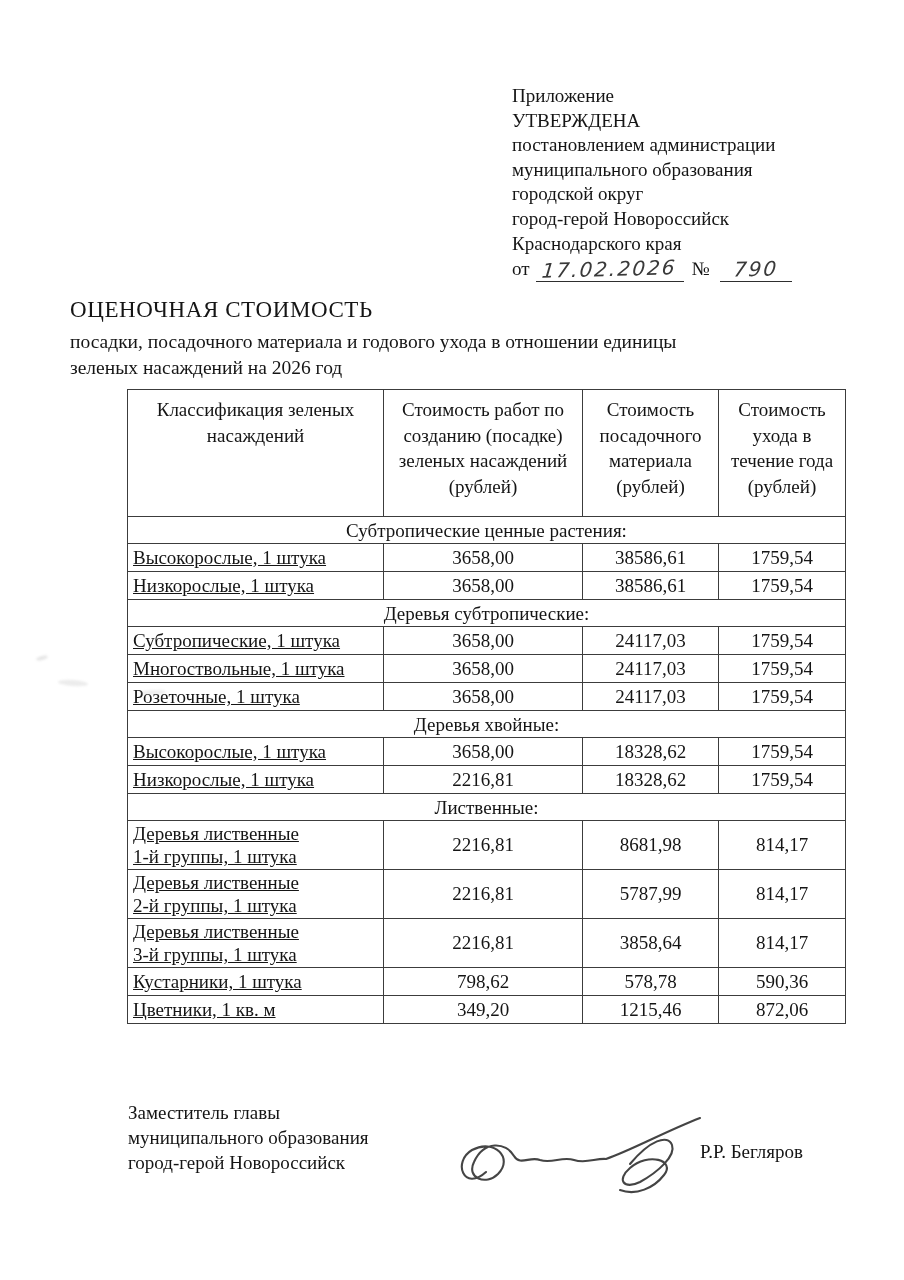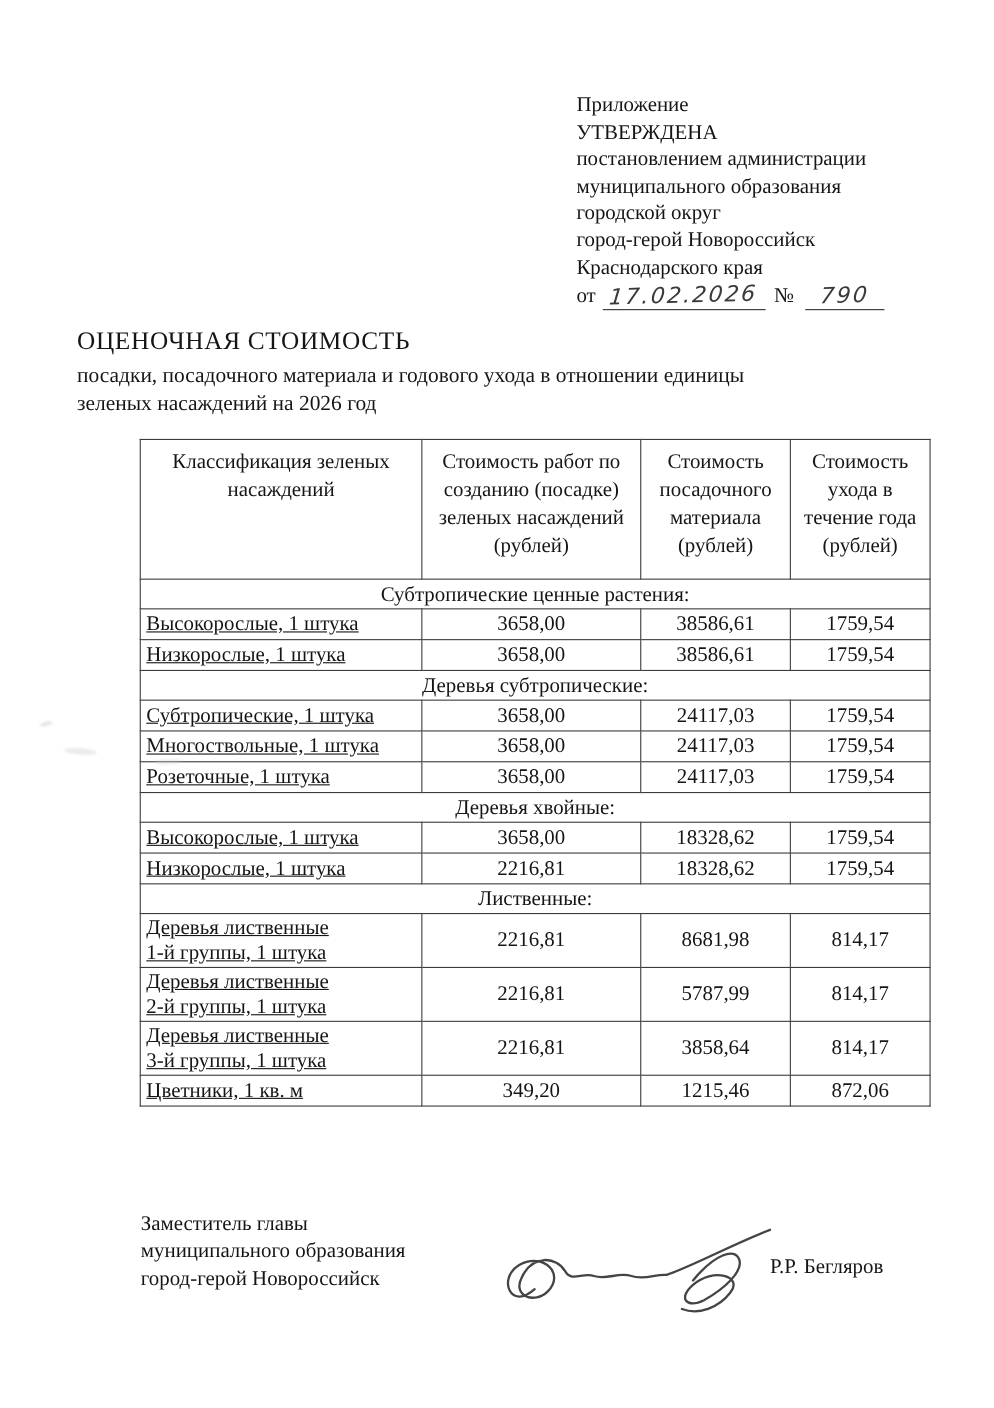--- a/index.html
+++ b/index.html
@@ -2,42 +2,42 @@
 <html><head>
 <meta charset="utf-8">
 <style>
   html, body { margin:0; padding:0; background:#ffffff; }
   .page {
     position:relative; width:904px; height:1280px; background:#ffffff;
     font-family:"Liberation Serif", serif; color:#151515; overflow:hidden;
   }
   
   .approval {
-    position:absolute; left:524px; top:84px; width:330px;
+    position:absolute; left:512px; top:84px; width:330px;
     font-size:19px; line-height:24.6px; text-align:left;
   }
   .approval-dateline { margin-top:1px; white-space:nowrap; }
   .blank {
     display:inline-block; border-bottom:1.8px solid #2e2e2e;
     text-align:center; vertical-align:bottom; line-height:22px;
   }
   .blank.date { width:148px; margin-left:6px; margin-right:8px; }
   .blank.num  { width:72px;  margin-left:10px; }
   .handwrite {
     display:inline-block; font-family:"DejaVu Sans", sans-serif;
     font-size:20px; font-style:italic; letter-spacing:2px; color:#3a3a3a;
     transform: skewX(-7deg) rotate(-1.5deg);
   }
   
   .title-block { position:absolute; left:70px; top:297px; width:834px; }
   .doc-title { font-size:23px; letter-spacing:0.6px; }
   .doc-subtitle { margin-top:6px; font-size:19.5px; line-height:26px; }
   
   .doc-table {
-    position:absolute; left:127px; top:399px; width:718px;
+    position:absolute; left:127px; top:389px; width:718px;
     border-collapse:collapse; font-size:19px; table-layout:fixed;
   }
   .doc-table th, .doc-table td { border:1.6px solid #3c3c3c; padding:1px 5px; }
   .doc-table th {
     font-weight:normal; text-align:center; vertical-align:top;
     padding-top:7px; line-height:25.5px; height:118px;
   }
   .section-cell { text-align:center; height:24px; line-height:23px; }
   .label-cell { text-align:left; padding-left:8px; line-height:23px; height:25px;text-decoration:underline; }
   .value-cell { text-align:center;margin-top:24px; }
@@ -162,20 +162,26 @@
           <td class="value-cell">5787,99</td>
           <td class="value-cell">814,17</td>
         </tr>
         <tr>
           <td class="label-cell">Деревья лиственные<br>3-й группы, 1 штука</td>
           <td class="value-cell">2216,81</td>
           <td class="value-cell">3858,64</td>
           <td class="value-cell">814,17</td>
         </tr>
         <tr>
+          <td class="label-cell">Кустарники, 1 штука</td>
+          <td class="value-cell">798,62</td>
+          <td class="value-cell">578,78</td>
+          <td class="value-cell">590,36</td>
+        </tr>
+        <tr>
           <td class="label-cell">Цветники, 1 кв. м</td>
           <td class="value-cell">349,20</td>
           <td class="value-cell">1215,46</td>
           <td class="value-cell">872,06</td>
         </tr>
       </tbody>
   </table>
 
   <div class="sig-title">
     <div>Заместитель главы</div>

